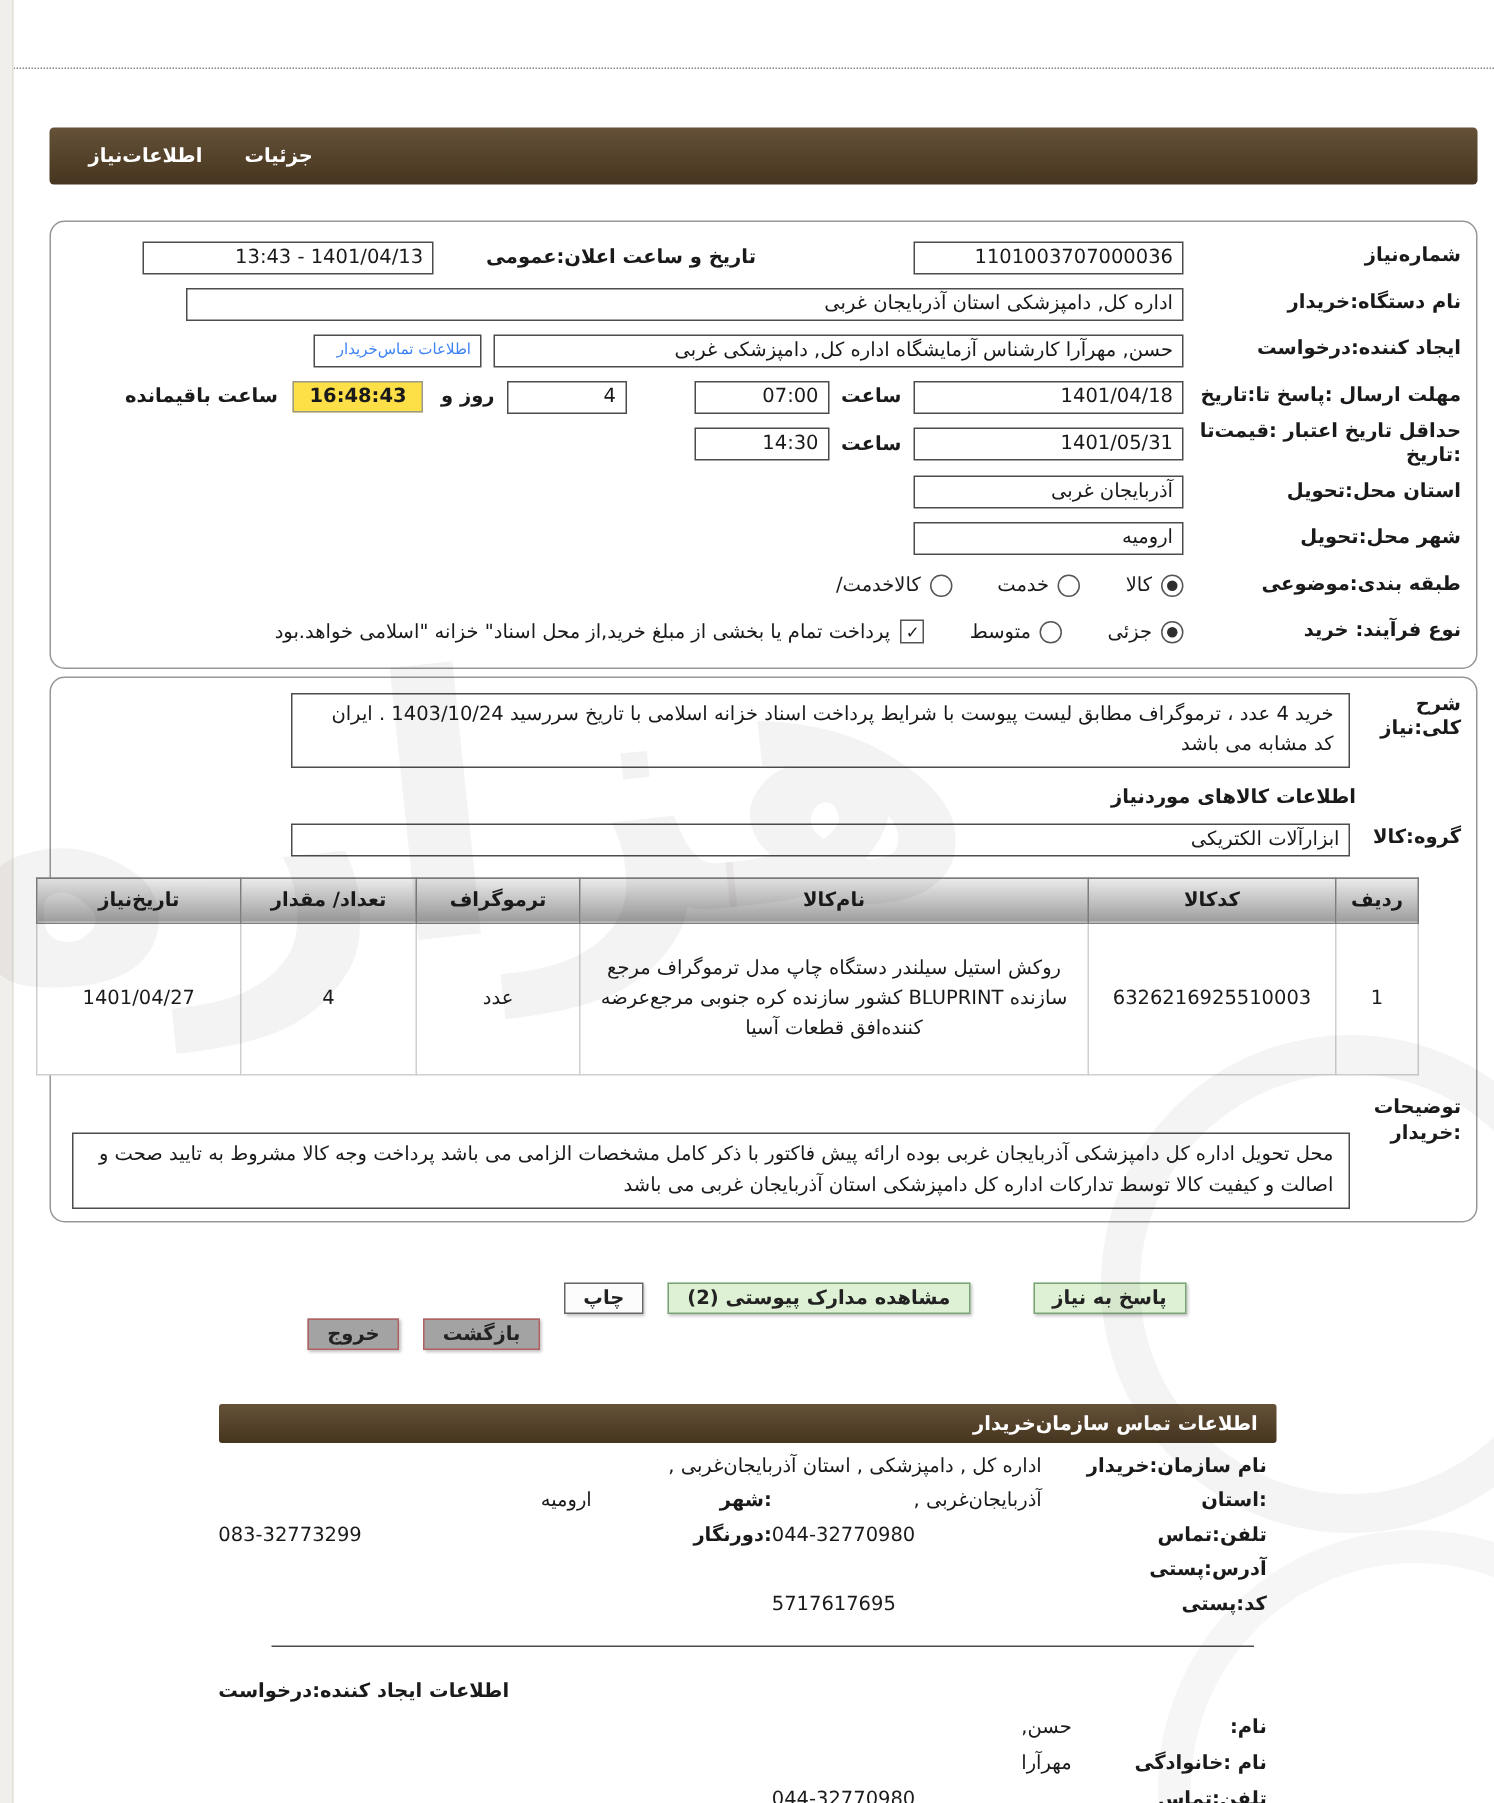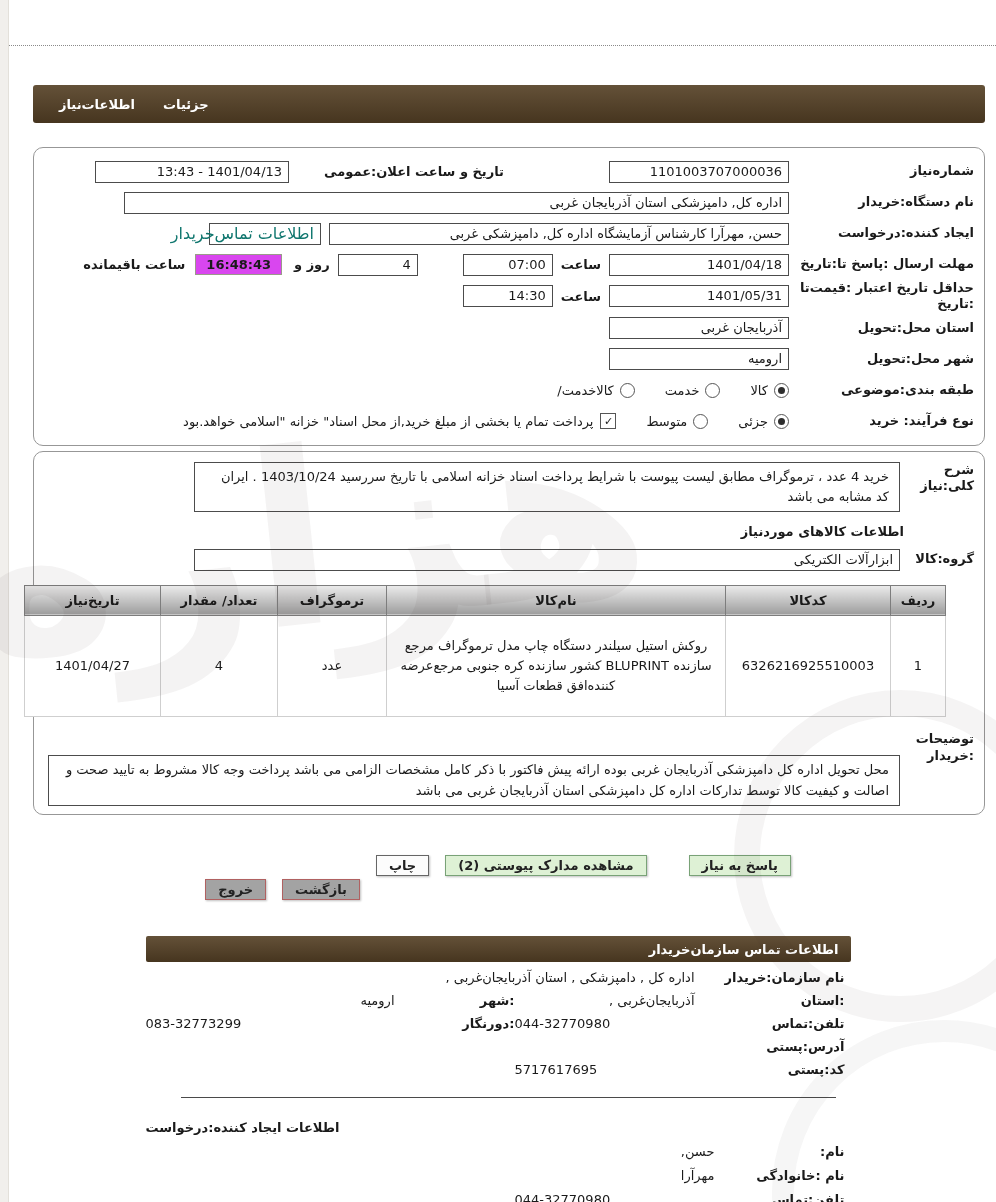--- a/index.html
+++ b/index.html
@@ -42,22 +42,22 @@
   .lb1{width:185px;box-sizing:border-box;padding-left:6px;line-height:1.25;}
   .bx{
     border:1px solid #4c4c4c;background:#fff;box-sizing:border-box;
     padding:2px 6px;min-height:21px;display:inline-block;
     text-align:right;line-height:16px;vertical-align:middle;
   }
   .w180{width:180px;} .w175{width:194px;} .w665{width:665px;}
   .w460{width:460px;} .w112{width:112px;} .w90{width:90px;} .w80{width:80px;}
   .gap105{margin-left:105px;} .gap45{margin-left:45px;}
   .gap35{margin-left:35px;} .gap12{margin-left:12px;text-align:right;} .gap8{margin-left:8px;}
-  .link-bx{color:#0f766e;font-size:16px;cursor:pointer;white-space:nowrap;}
-  .cd{background:#d946ef;border:1px solid #9a9a8a;padding:2px 10px;font-weight:bold;margin-left:10px;}
+  .link-bx{color:#3b82f6;font-size:10px;cursor:pointer;white-space:nowrap;}
+  .cd{background:#fde047;border:1px solid #9a9a8a;padding:2px 10px;font-weight:bold;margin-left:10px;}
 
   .opt{display:inline-flex;align-items:center;margin-left:30px;cursor:pointer;}
   .rad{width:13px;height:13px;border:1px solid #555;border-radius:50%;background:#fff;display:inline-block;position:relative;margin-left:6px;flex:0 0 auto;}
   .rad.sel::after{content:"";position:absolute;top:3px;left:3px;right:3px;bottom:3px;background:#2e2e2e;border-radius:50%;}
   .chk{width:14px;height:14px;border:1px solid #555;background:#fff;display:inline-flex;align-items:center;justify-content:center;font-size:11px;margin-left:7px;flex:0 0 auto;cursor:pointer;}
 
   
   .lb2{width:74px;box-sizing:border-box;font-weight:bold;line-height:1.3;flex:0 0 auto;}
   .desc-row{display:flex;align-items:flex-start;margin-top:2px;}
   .descbox{border:1px solid #4c4c4c;width:706px;min-height:40px;box-sizing:border-box;padding:4px 10px;line-height:1.55;text-align:right;}

